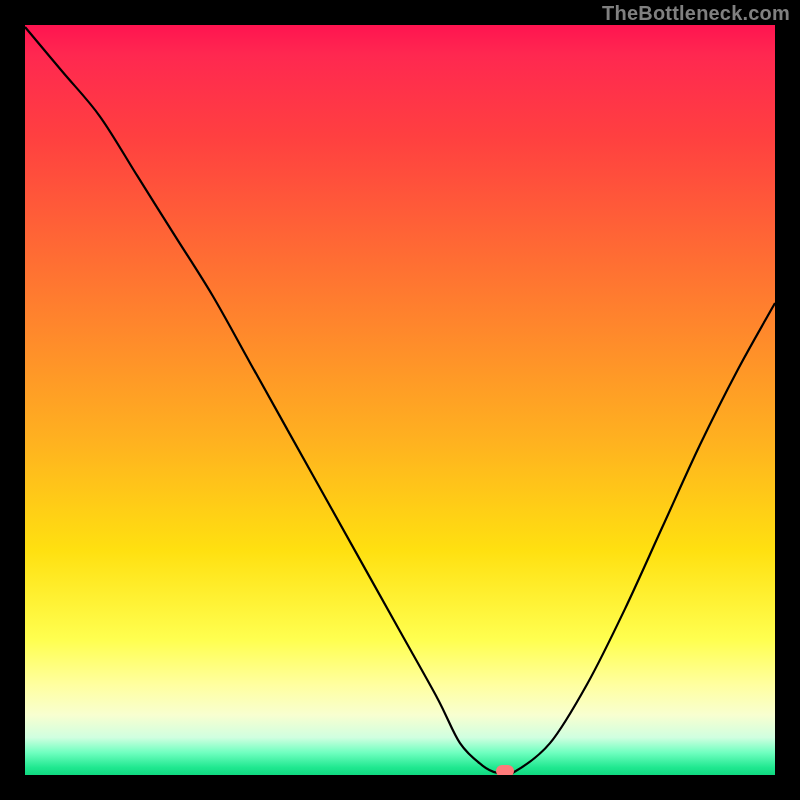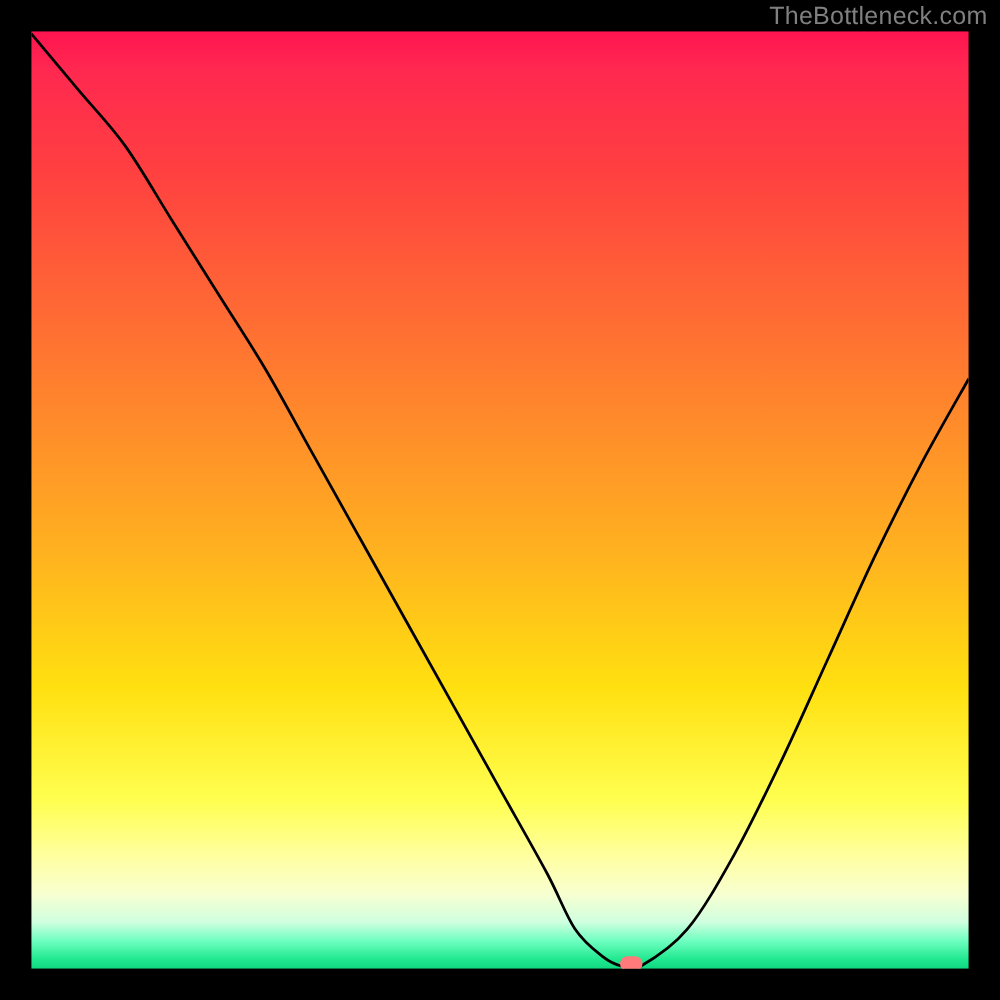--- a/index.html
+++ b/index.html
@@ -16,21 +16,21 @@
     width: 800px;
     height: 800px;
     background: #000;
   }
   .watermark {
     position: absolute;
     top: 2px;
     right: 10px;
     color: #808080;
     font-size: 20px;
-    font-weight: 400;
+    font-weight: 700;
     z-index: 10;
     letter-spacing: 0.2px;
   }
   .plot-area {
     position: absolute;
     left: 25px;
     top: 25px;
     width: 750px;
     height: 750px;
     overflow: hidden;

